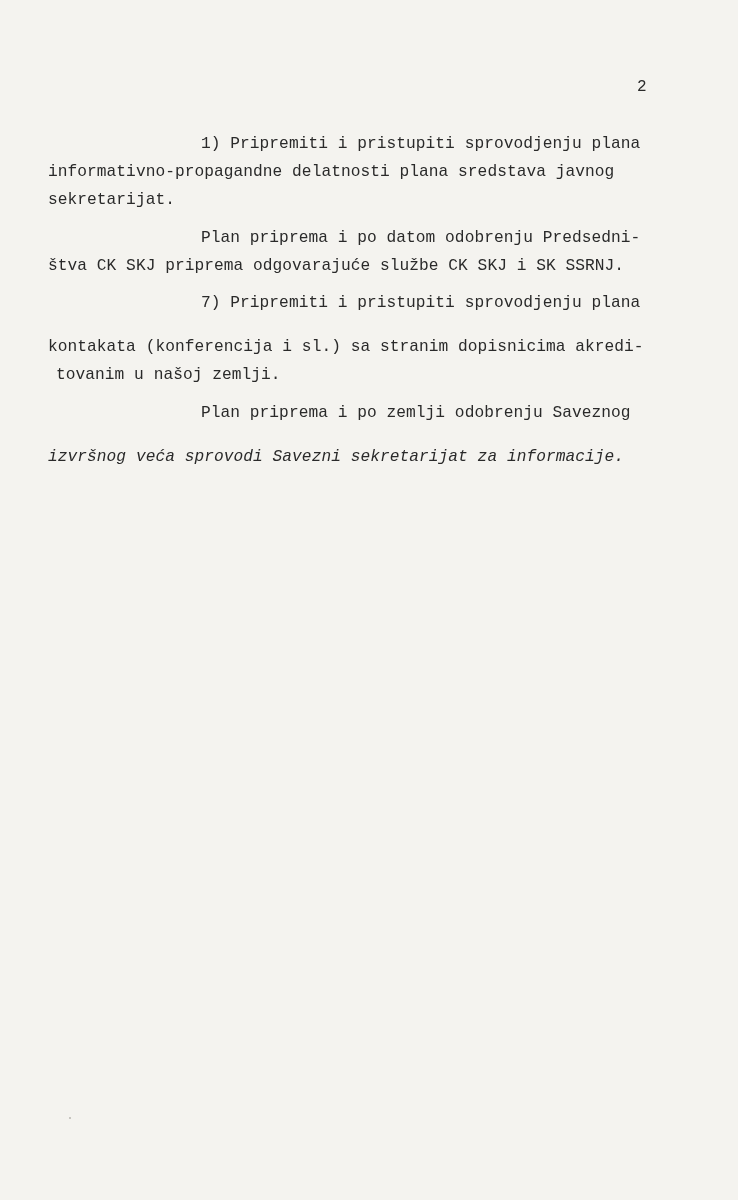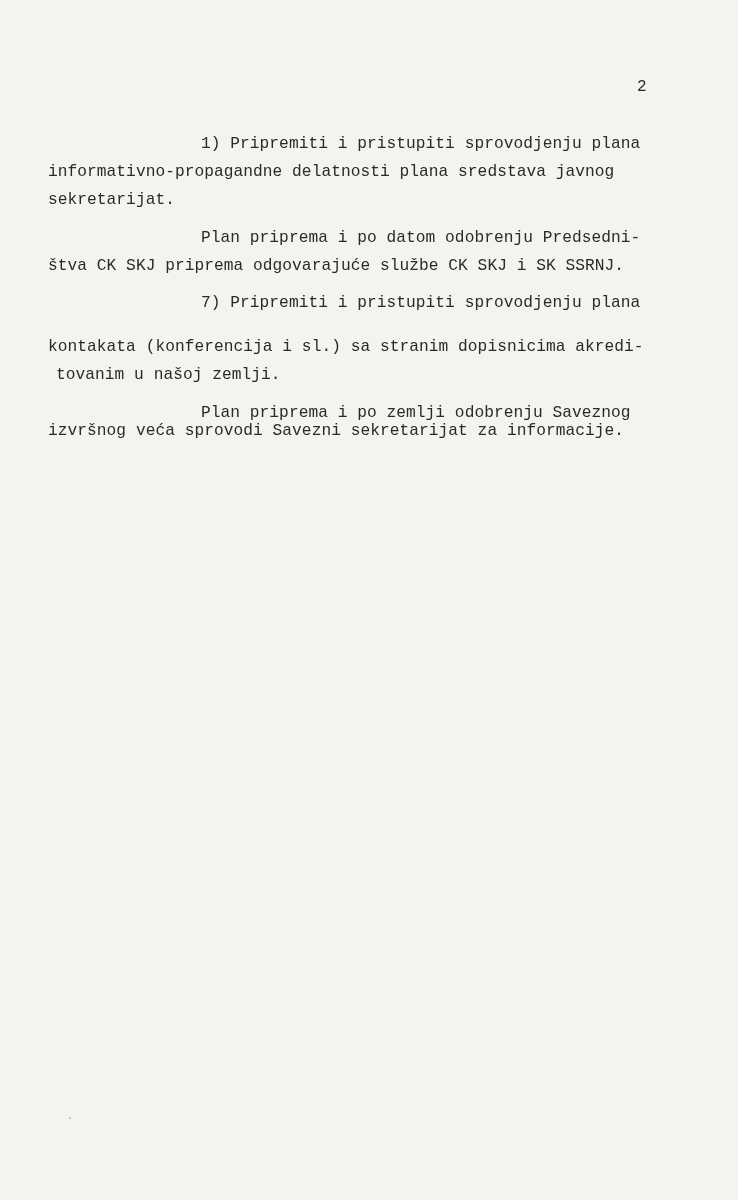--- a/index.html
+++ b/index.html
@@ -60,17 +60,17 @@
   </div>
 
   <div>
     <div class="line indent" style="top:292px;">7) Pripremiti i pristupiti sprovodjenju plana</div>
     <div class="line" style="top:328px;margin-top:8px;">kontakata (konferencija i sl.) sa stranim dopisnicima akredi-</div>
     <div class="line" style="top:364px;margin-left:8px;">tovanim u našoj zemlji.</div>
   </div>
 
   <div>
     <div class="line indent" style="top:402px;">Plan priprema i po zemlji odobrenju Saveznog</div>
-    <div class="line" style="top:420px;">izvršnog veća sprovodi Savezni sekretarijat za informacije.</div>
+    <div class="line" style="top:446px;font-style:italic;">izvršnog veća sprovodi Savezni sekretarijat za informacije.</div>
   </div>
 
   <div class="speck" style="left:69px; top:1117px;"></div>
 </div>
 
 </body></html>

